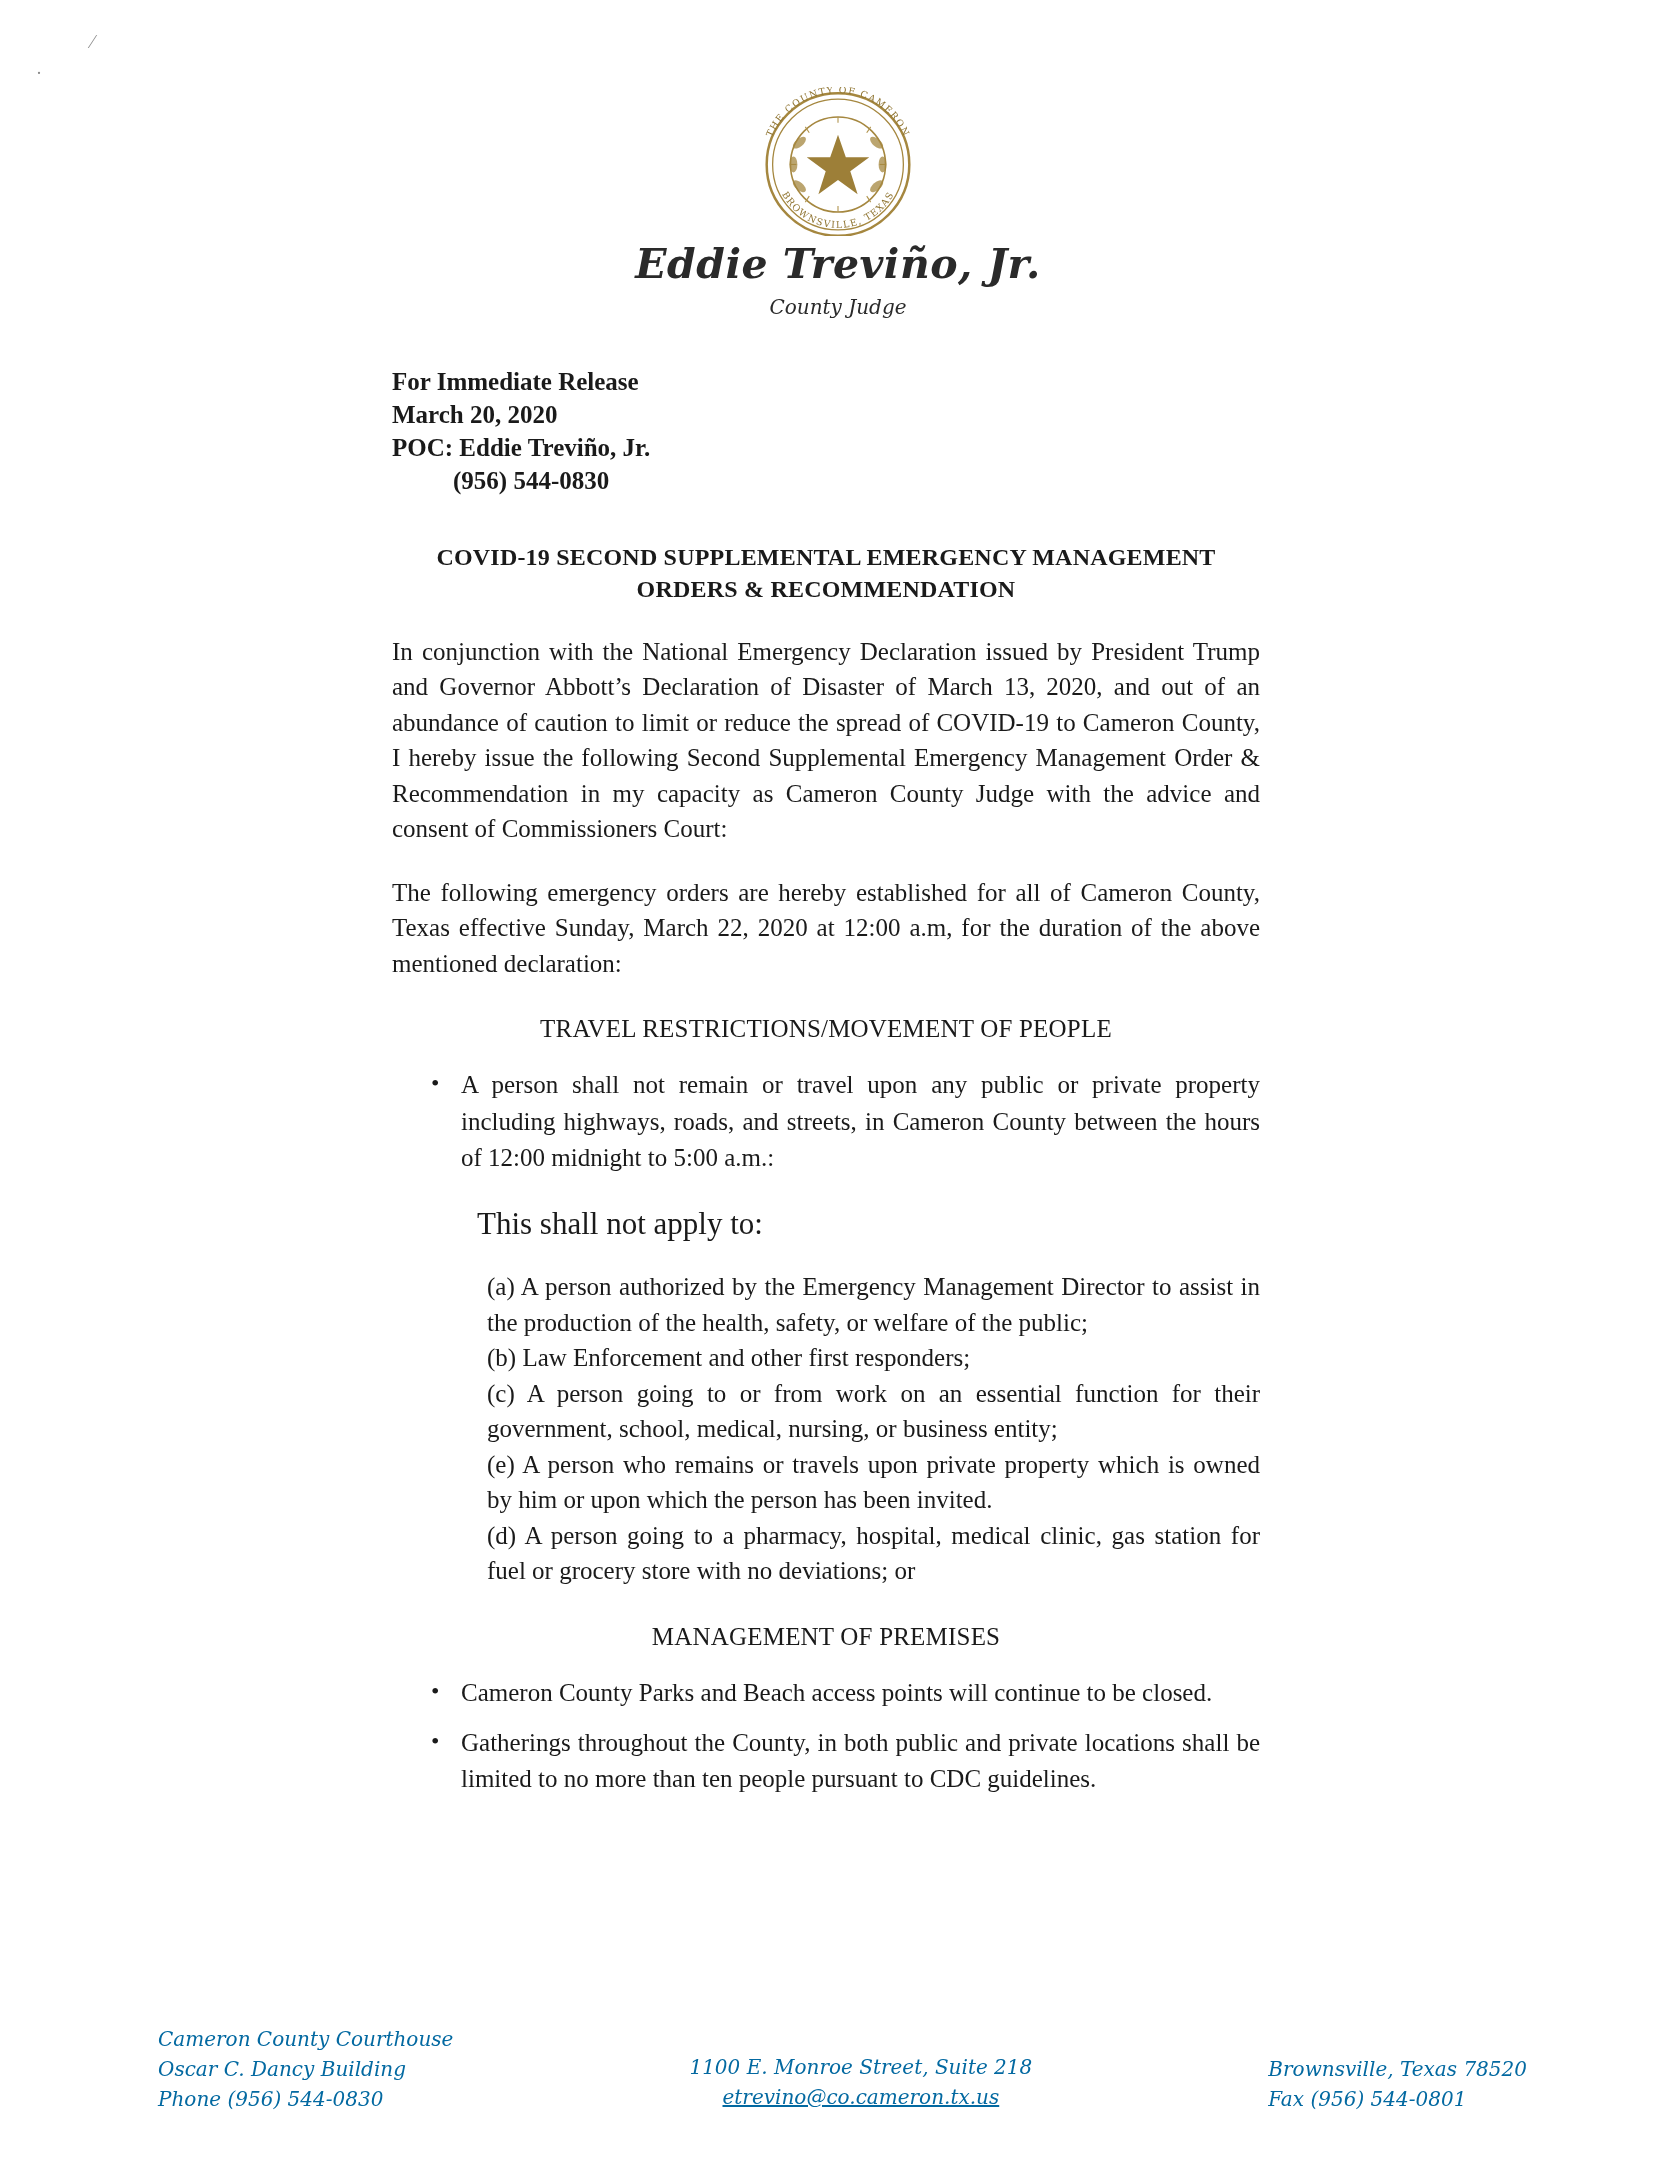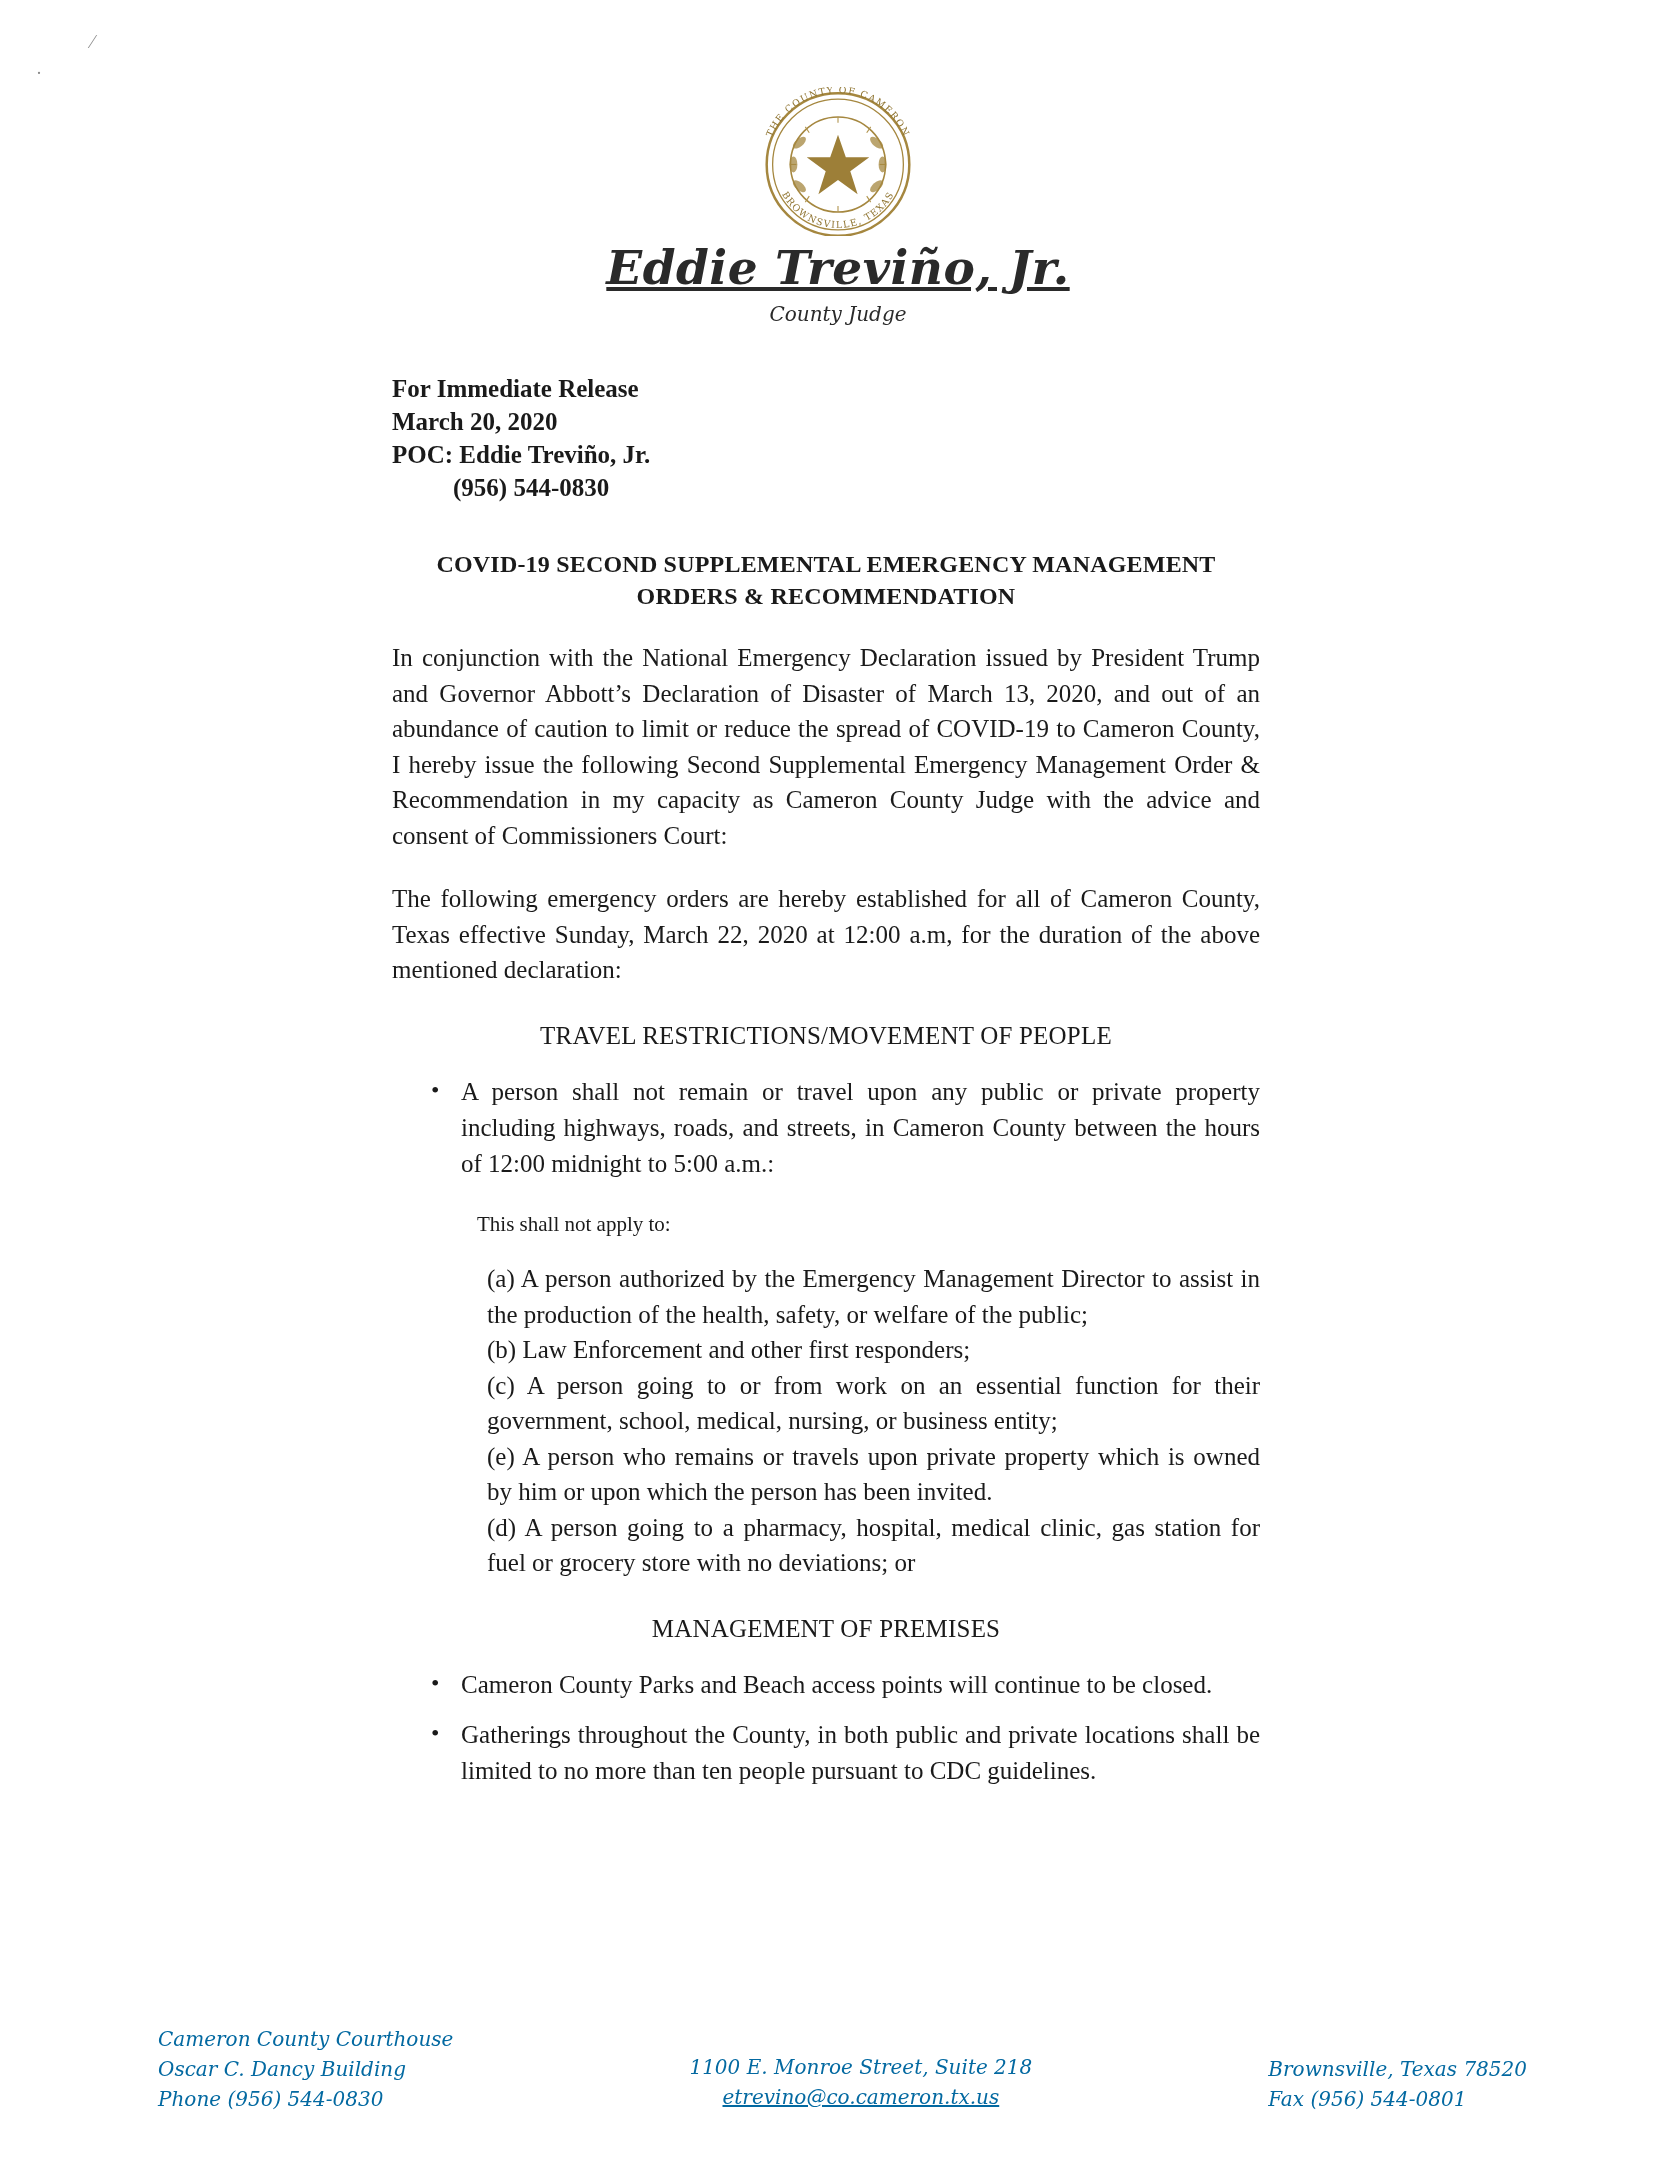--- a/index.html
+++ b/index.html
@@ -36,25 +36,24 @@
 
   
   .letterhead {
     text-align: center;
     margin-top: 6px;
   }
   .judge-name {
     font-family: "DejaVu Serif", serif;
     font-style: italic;
     font-weight: bold;
-    font-size: 47px;
+    font-size: 41px;
     letter-spacing: 0.5px;
     color: #2a2a2a;
     line-height: 1.1;
-    text-decoration: underline;
   }
   .judge-title {
     font-family: "DejaVu Serif", serif;
     font-style: italic;
     font-size: 20px;
     color: #2a2a2a;
     margin-top: 8px;
   }
 
   
@@ -115,21 +114,21 @@
     content: "\2022";
     position: absolute;
     left: -30px;
     top: -1px;
     font-size: 24px;
   }
 
   .sub-note {
     margin-top: 26px;
     padding-left: 85px;
-    font-size: 21px;
+    font-size: 31px;
     line-height: 1.45;
   }
 
   .lettered {
     margin-top: 22px;
     padding-left: 95px;
     font-size: 25px;
     line-height: 1.42;
   }
   .lettered div {

